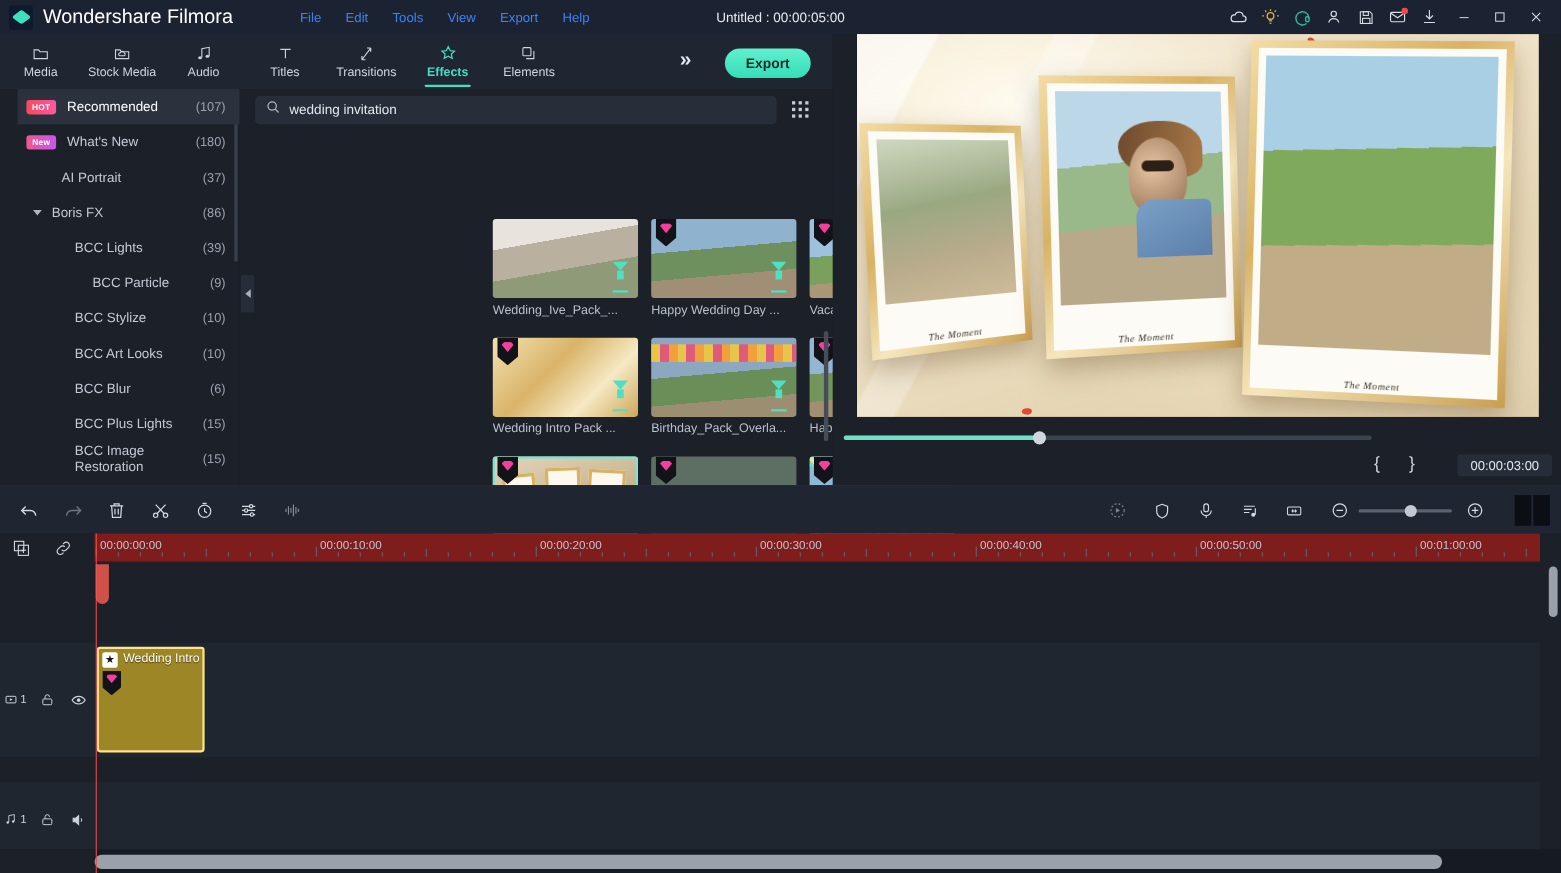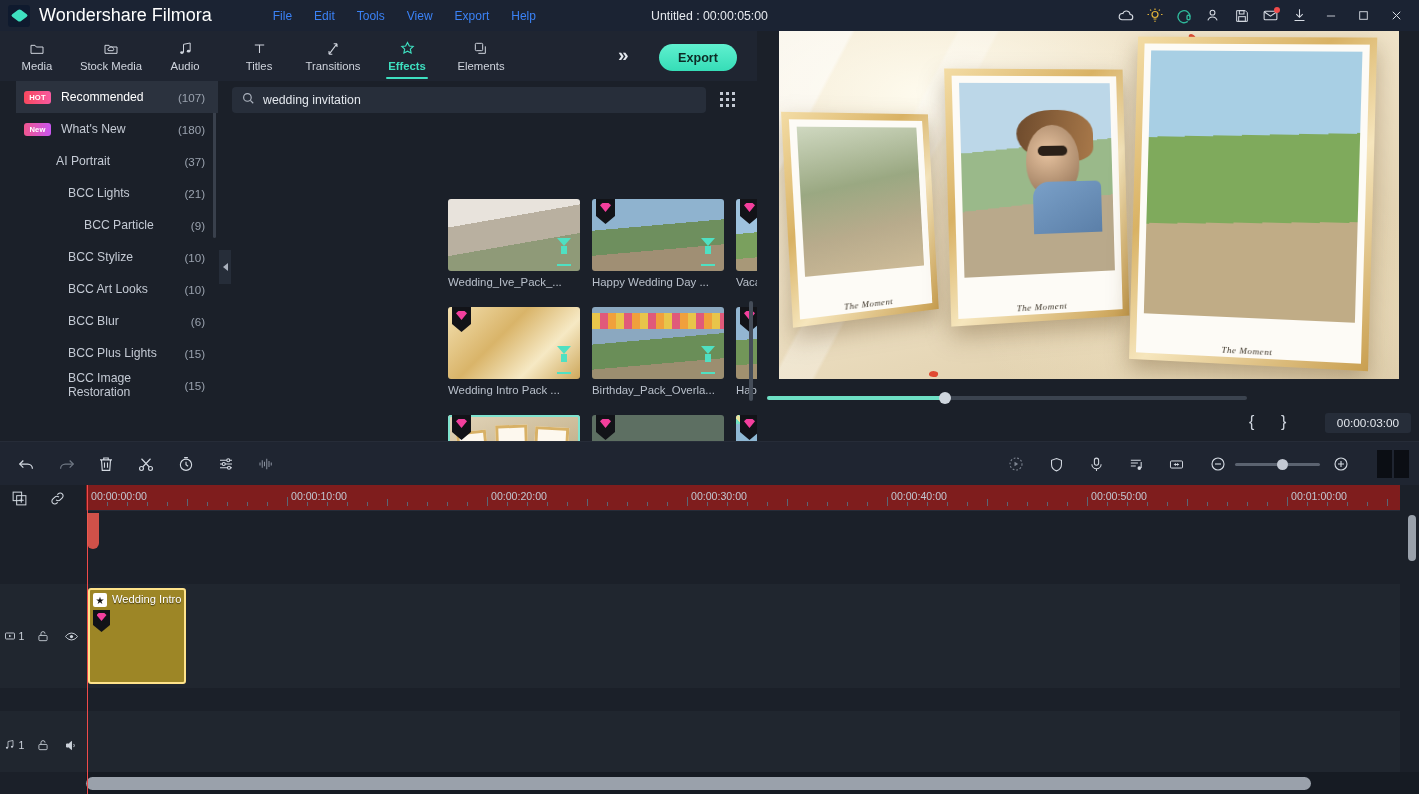--- a/index.html
+++ b/index.html
@@ -356,22 +356,27 @@
       <div class="side-item">
         <span class="badge new">New</span>
         <span class="s-label" style="padding-left: 10px;">What's New</span>
         <span class="s-count">(180)</span>
       </div>
       <div class="side-item">
         <span class="s-label" style="padding-left: 40px;">AI Portrait</span>
         <span class="s-count">(37)</span>
       </div>
       <div class="side-item">
+        <span class="tri"></span>
+        <span class="s-label" style="padding-left: 4px;">Boris FX</span>
+        <span class="s-count">(86)</span>
+      </div>
+      <div class="side-item">
         <span class="s-label" style="padding-left: 52px;">BCC Lights</span>
-        <span class="s-count">(21)</span>
+        <span class="s-count">(39)</span>
       </div>
       <div class="side-item">
         <span class="s-label" style="padding-left: 68px;">BCC Particle</span>
         <span class="s-count">(9)</span>
       </div>
       <div class="side-item">
         <span class="s-label" style="padding-left: 52px;">BCC Stylize</span>
         <span class="s-count">(10)</span>
       </div>
       <div class="side-item">

